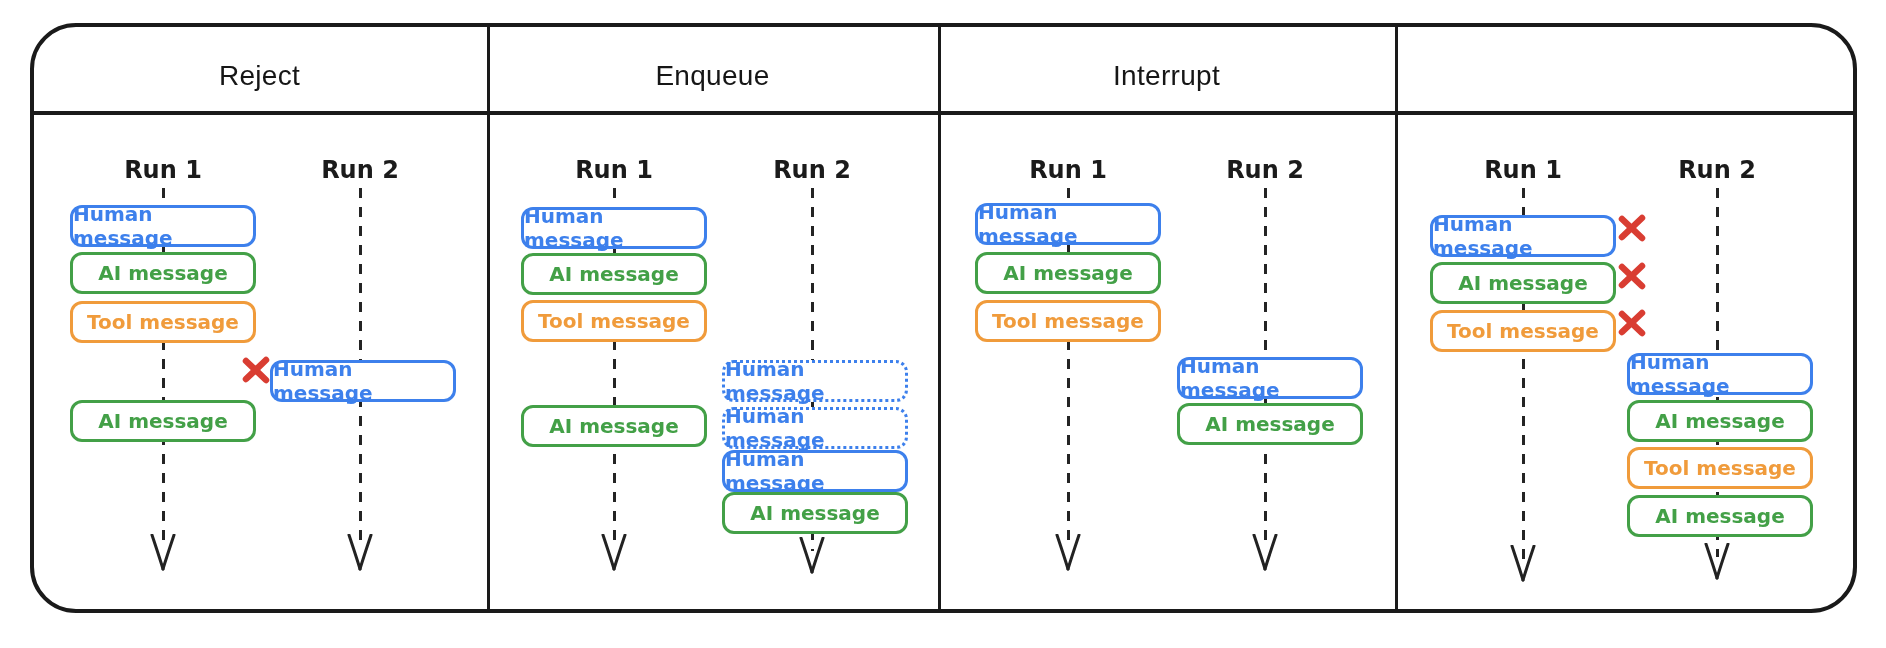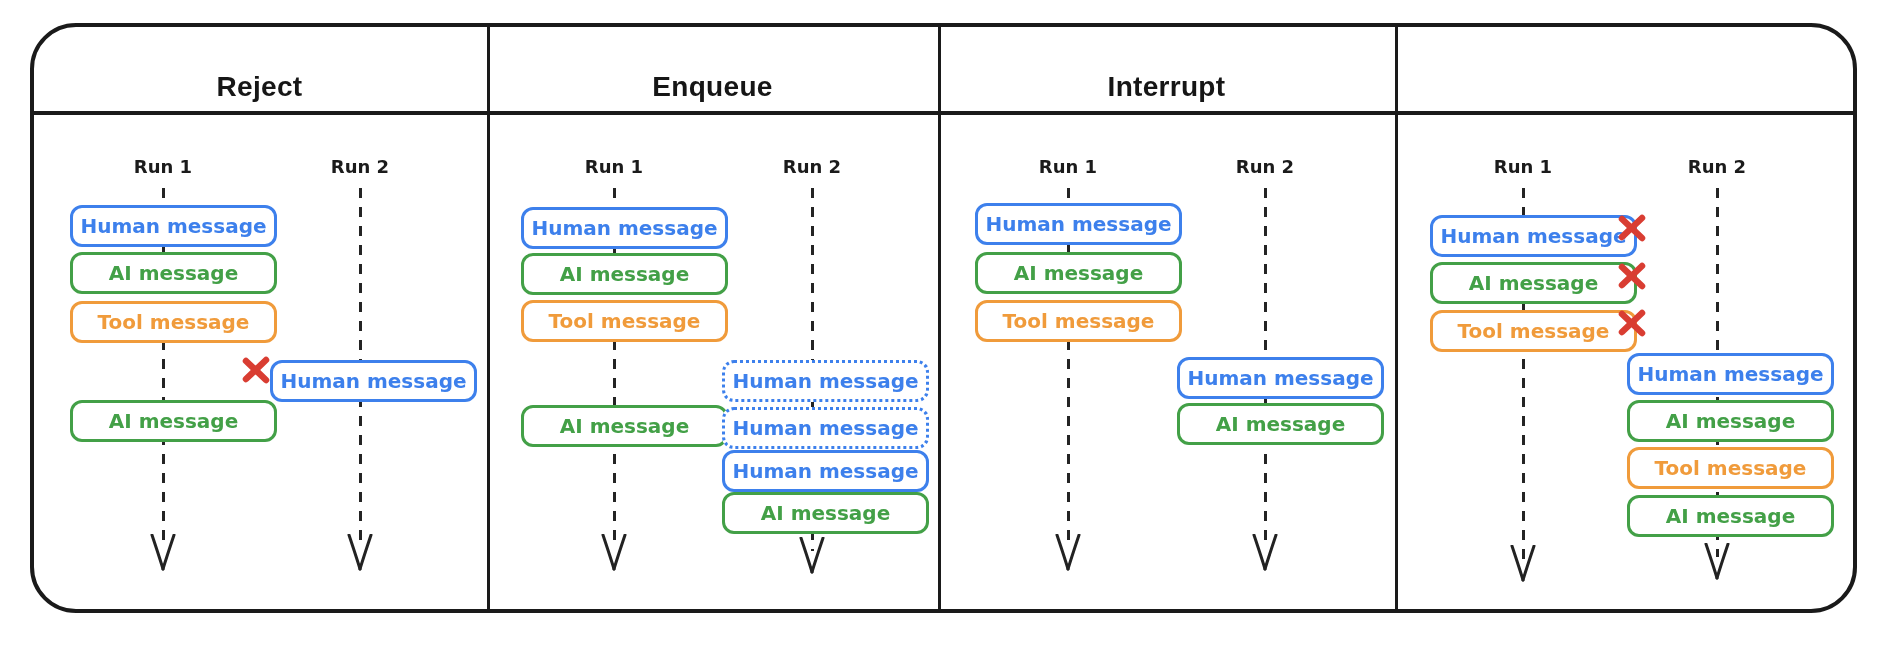--- a/index.html
+++ b/index.html
@@ -7,34 +7,34 @@
     position:relative;width:1886px;height:648px;background:#ffffff;
     font-family:"Liberation Sans",sans-serif;overflow:hidden;
   }
   .frame{
     position:absolute;left:30px;top:23px;width:1827px;height:590px;
     box-sizing:border-box;border:4px solid #1a1a1a;border-radius:46px;
   }
   .vdiv{position:absolute;top:24px;width:3px;height:588px;background:#1a1a1a;}
   .hsep{position:absolute;left:34px;top:111px;width:1819px;height:4px;background:#1a1a1a;}
   .panel-title{
-    position:absolute;top:51px;height:72px;display:flex;align-items:center;justify-content:center;
-    font-size:28px;font-weight:700;color:#161616;letter-spacing:.3px;
+    position:absolute;top:40px;height:72px;display:flex;align-items:center;justify-content:center;
+    font-size:28px;font-weight:400;color:#161616;letter-spacing:.3px;
   }
   .run-label{
     position:absolute;width:160px;text-align:center;
-    font-family:"DejaVu Sans",sans-serif;font-weight:700;font-size:18px;color:#1b1b1b;
+    font-family:"DejaVu Sans",sans-serif;font-weight:700;font-size:24px;color:#1b1b1b;
     z-index:2;
   }
   .dash-line{
     position:absolute;width:3px;z-index:1;
     background:repeating-linear-gradient(to bottom,#242424 0 10px,transparent 10px 19px);
   }
   .msg-box{
-    position:absolute;width:207px;height:42px;box-sizing:border-box;
+    position:absolute;width:186px;height:42px;box-sizing:border-box;
     border:3.5px solid #333;border-radius:12px;background:#ffffff;
     display:flex;align-items:center;justify-content:center;
     font-family:"DejaVu Sans",sans-serif;font-size:20px;font-weight:600;
     z-index:2;
   }
   .msg-box.dotted{border-style:dotted;border-width:3px;}
   .arrow-v{position:absolute;z-index:2;}
   .mark-x{position:absolute;z-index:3;}
 </style>
 </head>

